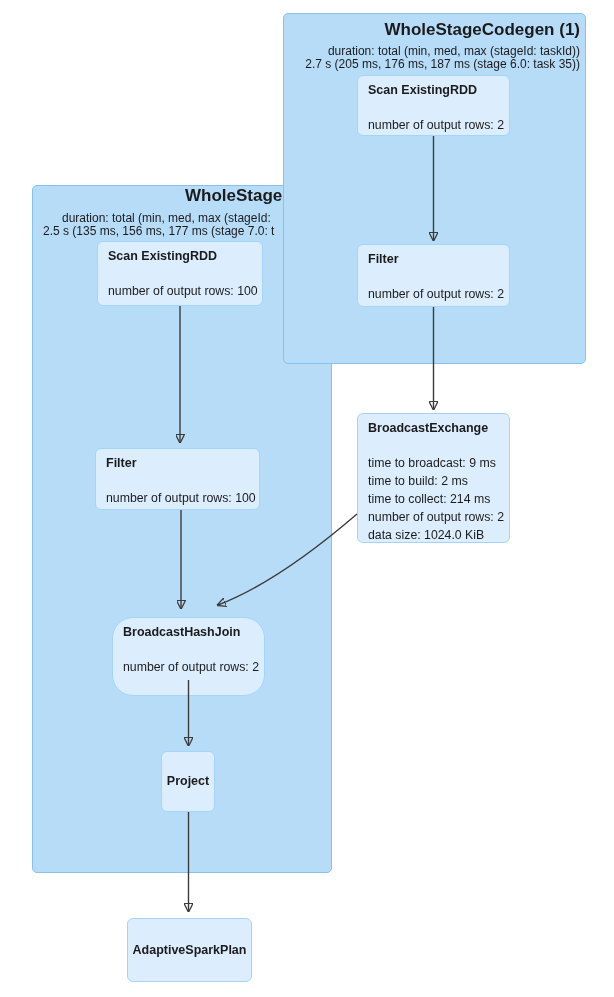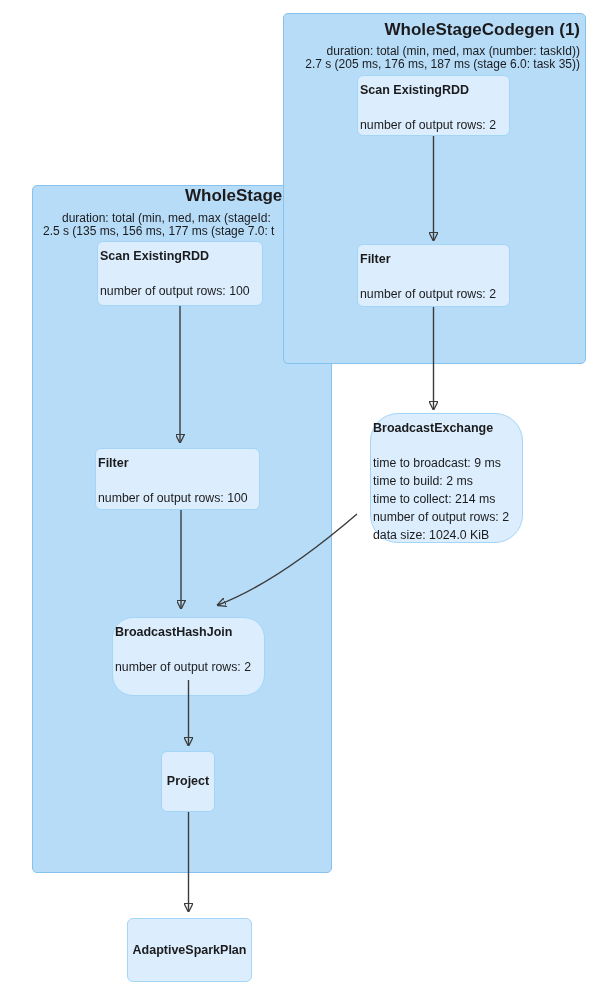--- a/index.html
+++ b/index.html
@@ -37,21 +37,21 @@
   }
   .hdr.right {
     text-align: right;
   }
   .node {
     position: absolute;
     background: var(--node-fill, #dceefd);
     border: 1px solid var(--node-border, #a4d5f6);
     border-radius: 6px;
     box-sizing: border-box;
-    padding: 6px 2px;
+    padding: 6px 10px;
   }
   .node .t {
     font-weight: bold;
     font-size: 12.5px;
     line-height: 17px;
     margin-bottom: 17px;
     white-space: nowrap;
   }
   .node .m {
     font-size: 12.3px;
@@ -84,34 +84,34 @@
 
 <div id="canvas">
 
   <div class="cluster" style="left:32px; top:185px; width:300px; height:688px;"></div>
   <div class="hdr title" style="left:185px; top:188px;">WholeStageCodege</div>
   <div class="hdr" style="left:62px; top:212px;">duration: total (min, med, max (stageId:</div>
   <div class="hdr" style="left:43px; top:225px;">2.5 s (135 ms, 156 ms, 177 ms (stage 7.0: t</div>
 
   <div class="cluster" style="left:283px; top:13px; width:303px; height:351px;"></div>
   <div class="hdr title right" style="left:290px; top:22px; width:290px;">WholeStageCodegen (1)</div>
-  <div class="hdr right" style="left:290px; top:45px; width:290px;">duration: total (min, med, max (number: taskId))</div>
+  <div class="hdr right" style="left:290px; top:45px; width:290px;">duration: total (min, med, max (stageId: taskId))</div>
   <div class="hdr right" style="left:290px; top:58px; width:290px;">2.7 s (205 ms, 176 ms, 187 ms (stage 6.0: task 35))</div>
 
   <div class="node" style="left:357px; top:75px; width:153px; height:61px;">
     <div class="t">Scan ExistingRDD</div>
     <div class="m">number of output rows: 2</div>
   </div>
 
   <div class="node" style="left:357px; top:244px; width:153px; height:63px;">
     <div class="t">Filter</div>
     <div class="m">number of output rows: 2</div>
   </div>
 
-  <div class="node" style="left:370px; top:413px; width:153px; height:130px;border-radius:28px;">
+  <div class="node" style="left:357px; top:413px; width:153px; height:130px;">
     <div class="t">BroadcastExchange</div>
     <div class="m">time to broadcast: 9 ms</div>
     <div class="m">time to build: 2 ms</div>
     <div class="m">time to collect: 214 ms</div>
     <div class="m">number of output rows: 2</div>
     <div class="m">data size: 1024.0 KiB</div>
   </div>
 
   <div class="node" style="left:97px; top:241px; width:166px; height:65px;">
     <div class="t">Scan ExistingRDD</div>

